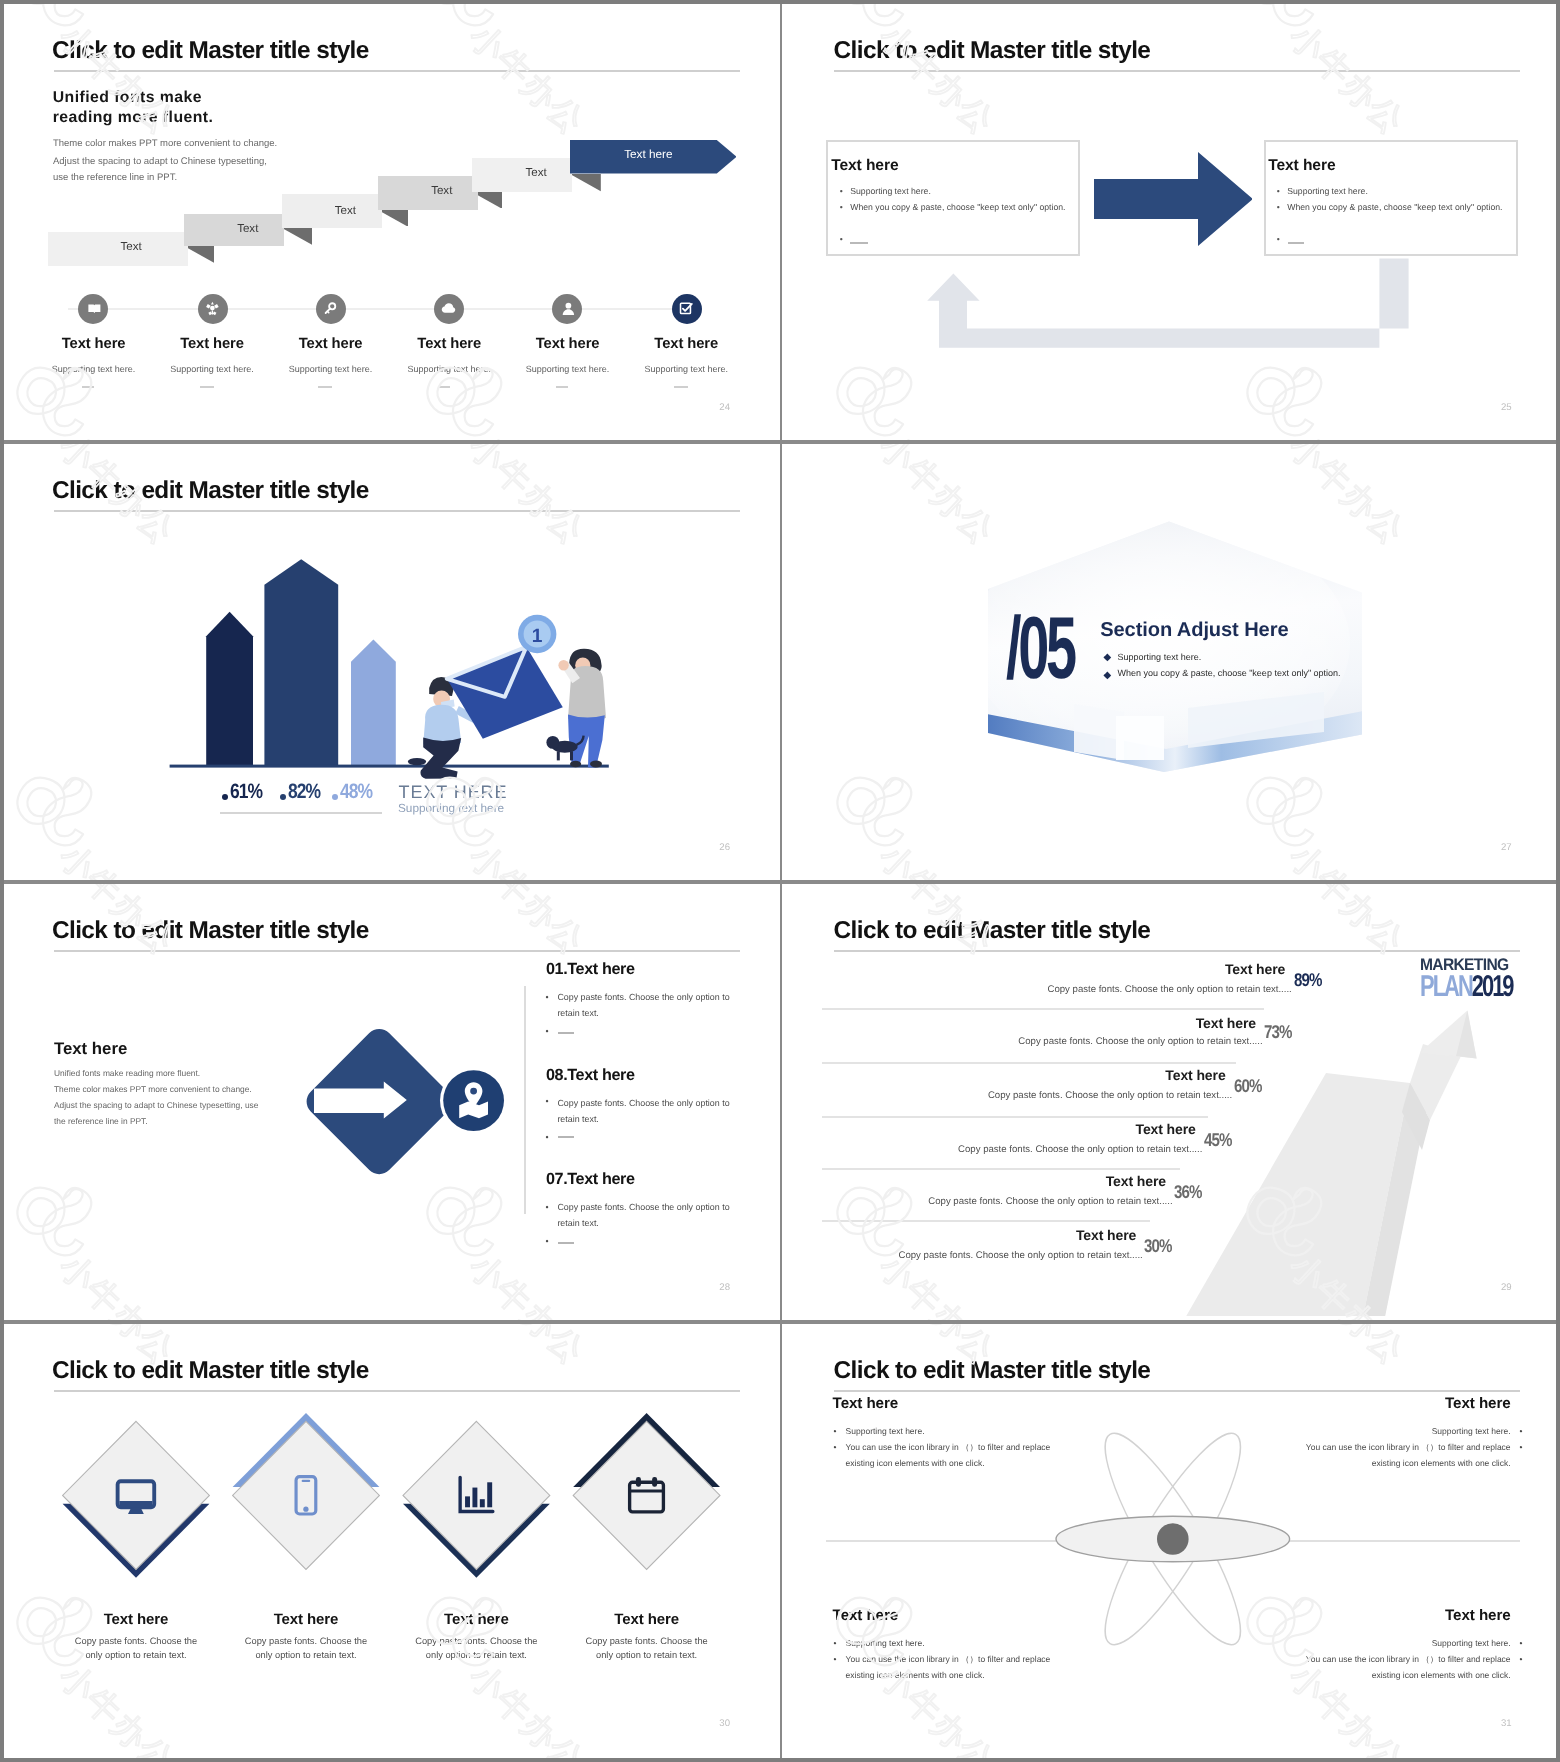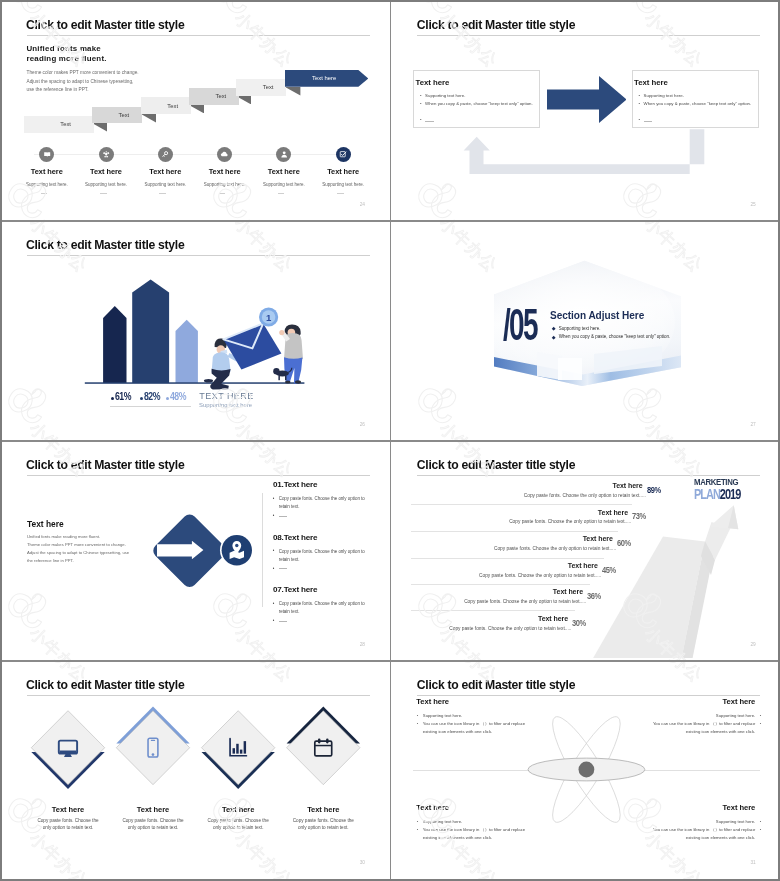--- a/index.html
+++ b/index.html
@@ -358,21 +358,21 @@
   <div class="stitle">Click to edit Master title style</div>
   <div class="srule"></div>
   <svg style="position:absolute;left:0;top:0;width:388px;height:219px" viewBox="0 0 388 219">
     <polygon points="200.4,221.0 272.0,96.5 314.0,101.5 290.0,221.0" fill="#ebebeb"></polygon>
     <polygon points="290.0,221.0 314.0,101.5 323.5,109.0 301.0,221.0" fill="#e2e2e2"></polygon>
     <polygon points="314.0,101.5 320.5,82.0 339.5,88.0 324.0,120.0" fill="#ececec"></polygon>
     <polygon points="314.0,101.5 324.0,120.0 320.0,135.0 310.0,116.0" fill="#e0e0e0"></polygon>
     <polygon points="342.7,65.2 319.0,86.3 347.3,89.2" fill="#ededed"></polygon>
     <polygon points="342.7,65.2 347.3,89.2 337.0,88.0" fill="#e4e4e4"></polygon>
   </svg>
-  <div class="s6-logo" style="left:303px;top:37.2px;width:46px;text-align:center">
+  <div class="s6-logo" style="left:319px;top:37.2px;width:46px;text-align:center">
     <div style="font-size:8.4px;font-weight:bold;color:#2a3a54;letter-spacing:-0.35px;transform:scaleX(0.93);transform-origin:left center;white-space:nowrap">MARKETING</div>
     <div style="margin-top:-2.6px;white-space:nowrap;transform:scaleX(0.73);transform-origin:left center"><span style="font-size:15.0px;font-weight:bold;color:#8fa9d9;letter-spacing:-1.35px">PLAN</span><span style="font-size:15.0px;font-weight:bold;color:#1b2c55;letter-spacing:-1.35px">2019</span></div>
   </div>
   <div class="s6-row-t" style="left:141.8px;top:41.8px;width:110px">Text here</div>
   <div class="s6-row-d" style="left:95.1px;top:52.8px;width:160px">Copy paste fonts. Choose the only option to retain text.....</div>
   <div class="s6-pct hl" style="left:256.0px;top:44.5px">89%</div>
   <div class="s6-hl" style="left:20.0px;top:64.1px;width:221.5px"></div>
   <div class="s6-row-t" style="left:127.2px;top:68.4px;width:110px">Text here</div>
   <div class="s6-row-d" style="left:80.5px;top:79.2px;width:160px">Copy paste fonts. Choose the only option to retain text.....</div>
   <div class="s6-pct" style="left:241.4px;top:71.1px">73%</div>

